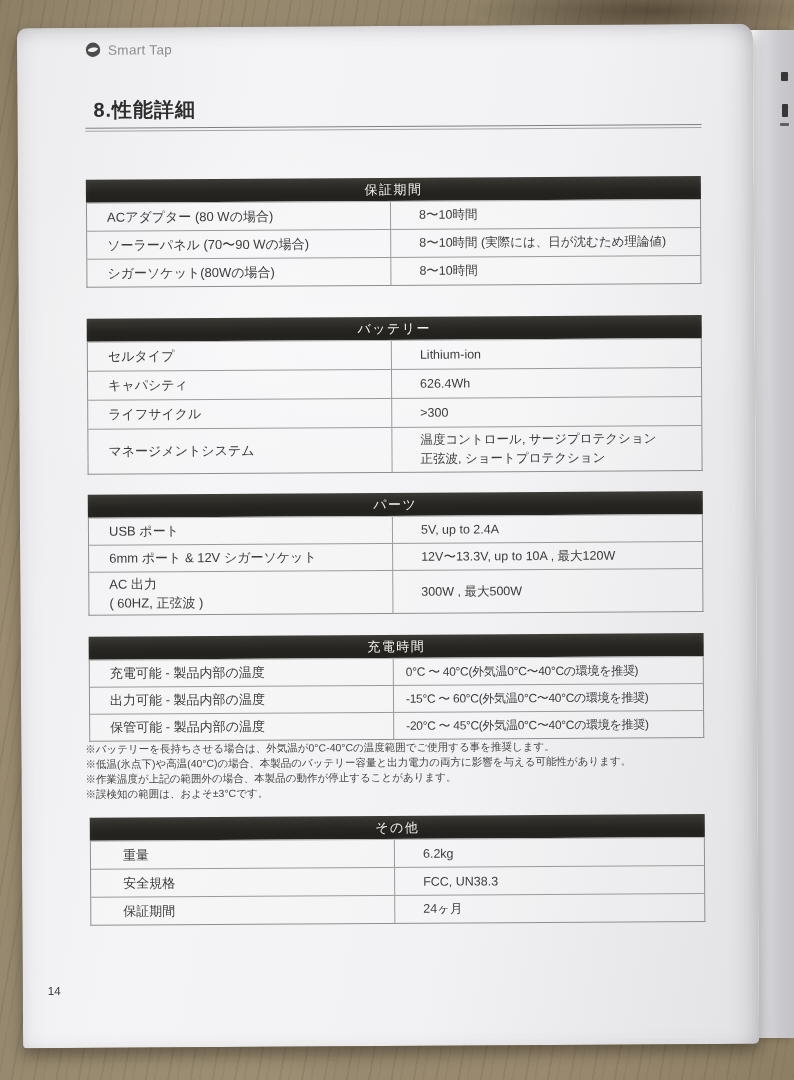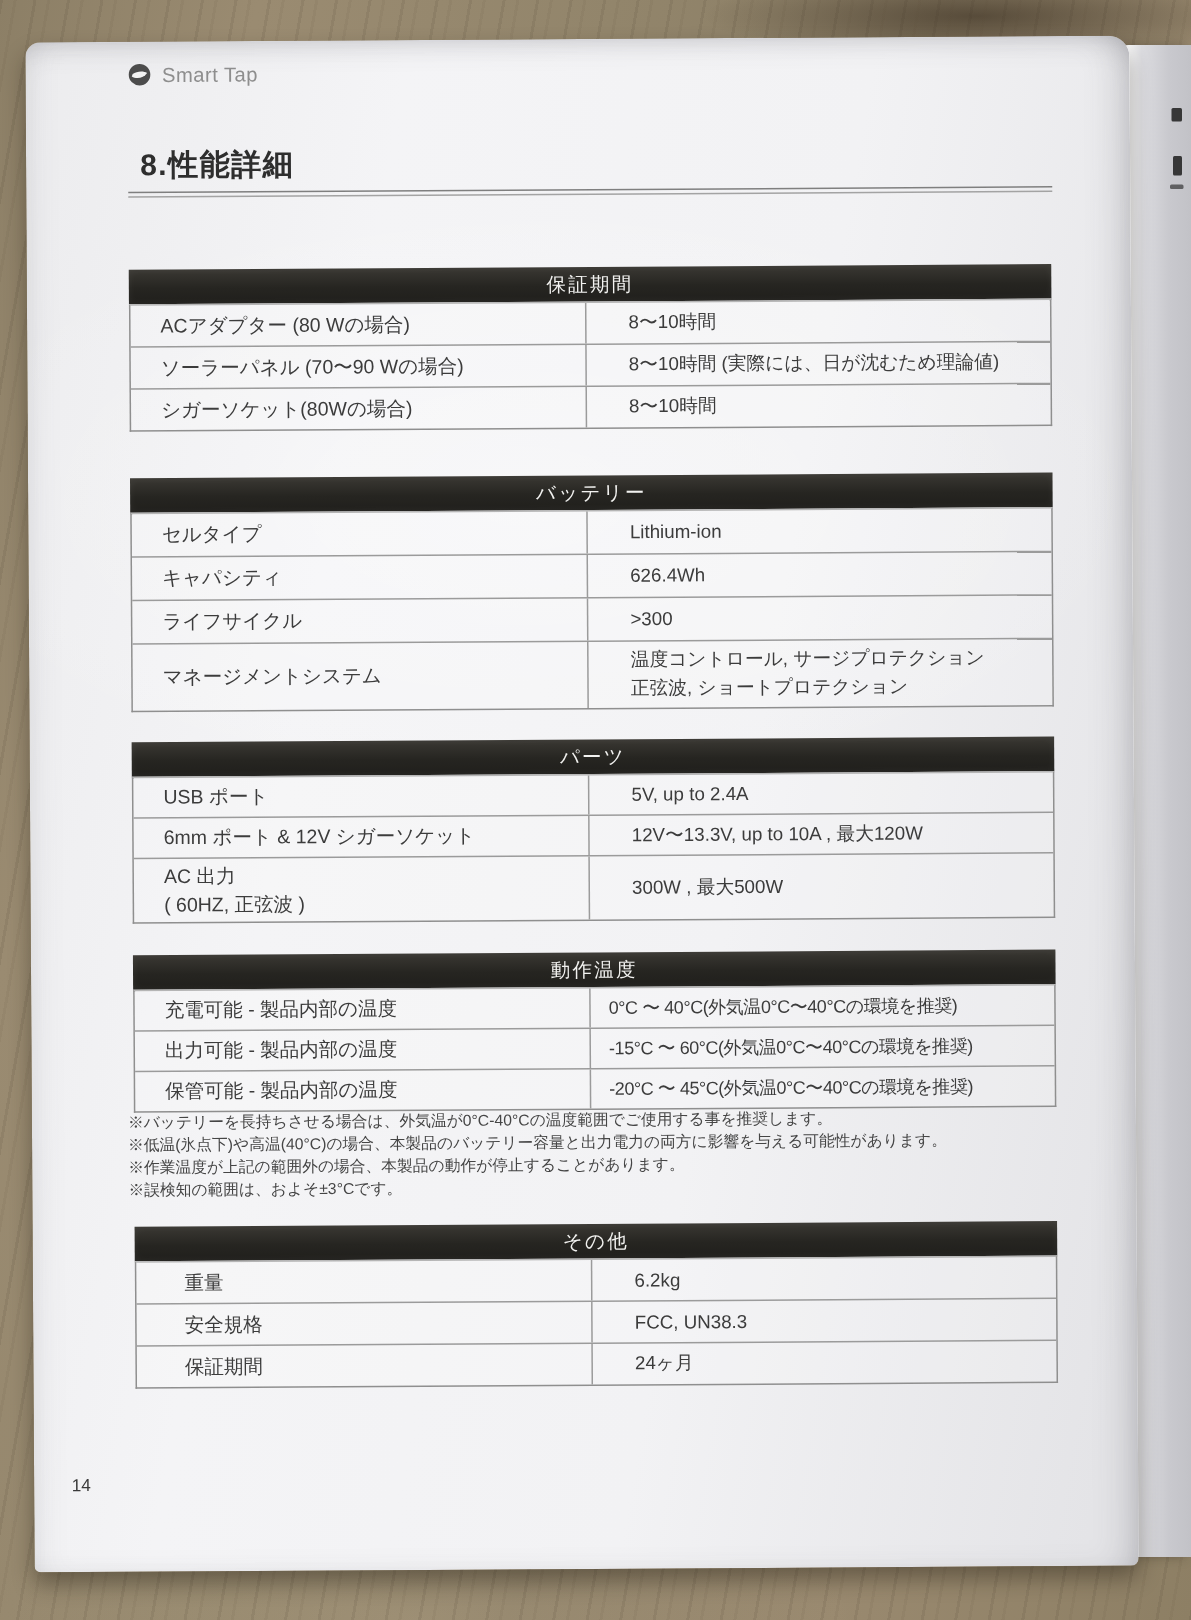--- a/index.html
+++ b/index.html
@@ -159,21 +159,21 @@
         <div class="row" style="height:42px">
           <div class="cl pre">AC 出力
 ( 60HZ, 正弦波 )</div>
           <div class="cv">300W , 最大500W</div>
         </div>
       </div>
     </div>
 
     <div class="spec-table temp" style="top:609px">
       <div class="band">
-        <span>動作温度</span>
+        <span>充電時間</span>
       </div>
       <div class="grid">
         <div class="row" style="height:26px">
           <div class="cl">充電可能 - 製品内部の温度</div>
           <div class="cv">0°C 〜 40°C(外気温0°C〜40°Cの環境を推奨)</div>
         </div>
         <div class="row" style="height:26px">
           <div class="cl">出力可能 - 製品内部の温度</div>
           <div class="cv">-15°C 〜 60°C(外気温0°C〜40°Cの環境を推奨)</div>
         </div>

